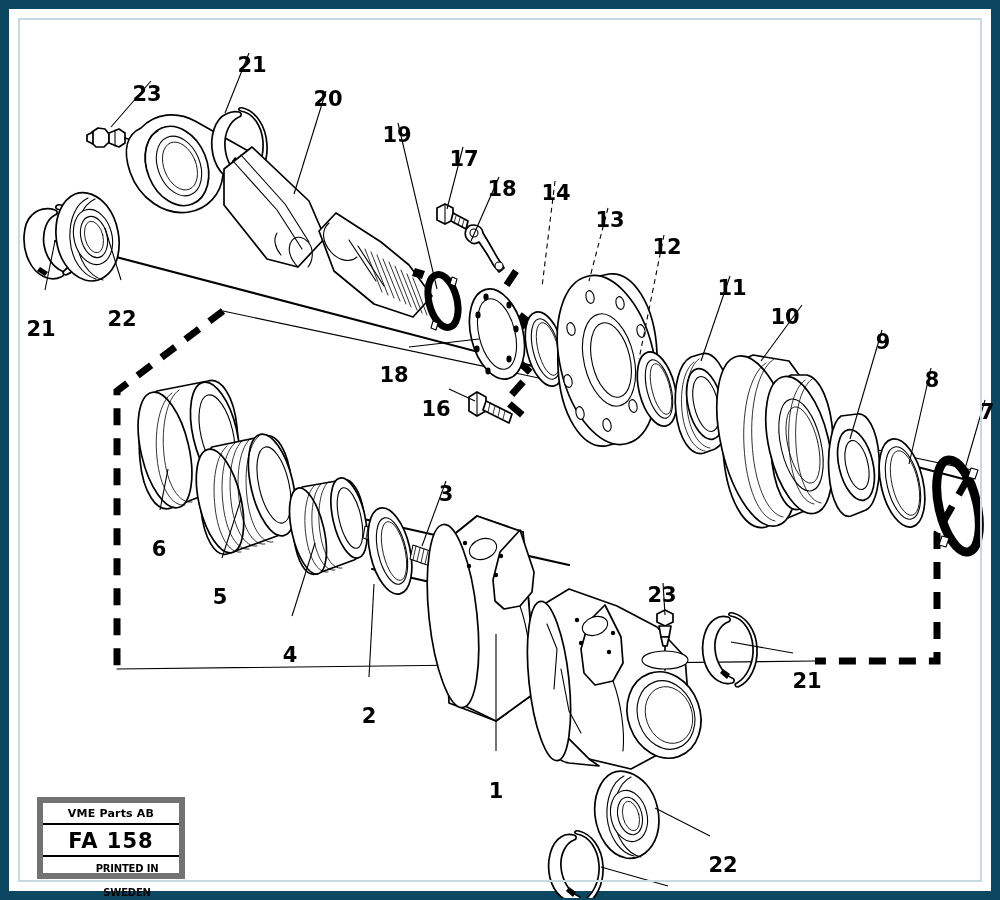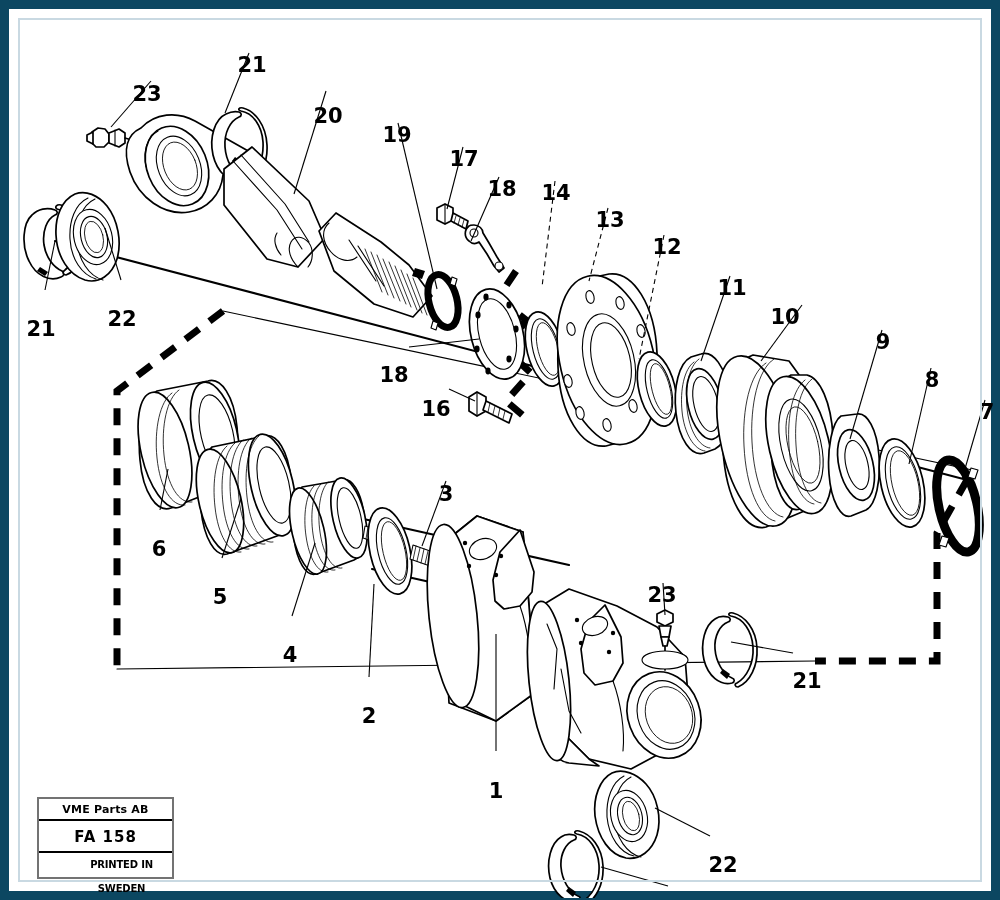--- a/index.html
+++ b/index.html
@@ -22,34 +22,34 @@
   }
   #canvas{position:absolute;left:0;top:0;width:1000px;height:900px;}
   
   #logo{
     position:absolute;left:700px;top:16px;
     width:276px;height:62px;
   }
   
   #titleblock{
     position:absolute;left:28px;top:788px;
-    width:137px;height:82px;
-    border:2px solid #737373;
+    width:148px;height:82px;
+    border:6px solid #737373;
     background:#fff;
     box-sizing:border-box;
   }
   .tb-row{
     border-bottom:2px solid #000;
     text-align:center;
     color:#000;
     box-sizing:border-box;
     font-family:"DejaVu Sans", sans-serif;
   }
   .tb-r1{height:22px;line-height:22px;font-size:11px;font-weight:bold;letter-spacing:.2px;}
-  .tb-r2{height:32px;line-height:32px;font-size:15px;font-weight:bold;letter-spacing:1px;}
+  .tb-r2{height:32px;line-height:32px;font-size:21px;font-weight:bold;letter-spacing:1px;}
   .tb-r3{height:24px;line-height:24px;font-size:10px;font-weight:bold;border-bottom:none;letter-spacing:-.2px;padding-left:32px;}
   
   .callout{
     position:absolute;
     font-family:"DejaVu Sans", sans-serif;
     font-weight:bold;
     font-size:21px;
     color:#000;
     line-height:21px;
     white-space:nowrap;
@@ -454,21 +454,21 @@
       <path class="lead" d="M784 644 L722 633"></path>
       <path class="lead" d="M701 827 L646 799"></path>
       <path class="lead" d="M659 877 L592 858"></path>
     </g>
 
     </g>
   </svg>
 
   <div class="callout" style="left:138px;top:59px">23</div>
   <div class="callout" style="left:243px;top:30px">21</div>
-  <div class="callout" style="left:319px;top:81px">20</div>
+  <div class="callout" style="left:319px;top:64px">20</div>
   <div class="callout" style="left:388px;top:100px">19</div>
   <div class="callout" style="left:455px;top:124px">17</div>
   <div class="callout" style="left:493px;top:154px">18</div>
   <div class="callout" style="left:547px;top:158px">14</div>
   <div class="callout" style="left:601px;top:185px">13</div>
   <div class="callout" style="left:658px;top:212px">12</div>
   <div class="callout" style="left:723px;top:253px">11</div>
   <div class="callout" style="left:776px;top:282px">10</div>
   <div class="callout" style="left:874px;top:307px">9</div>
   <div class="callout" style="left:923px;top:345px">8</div>

